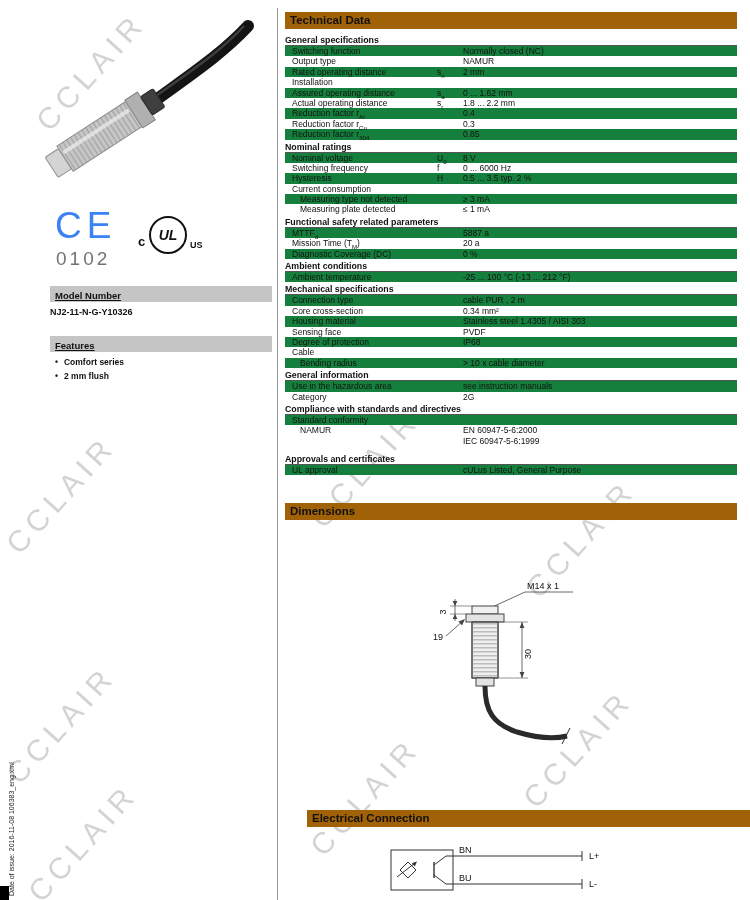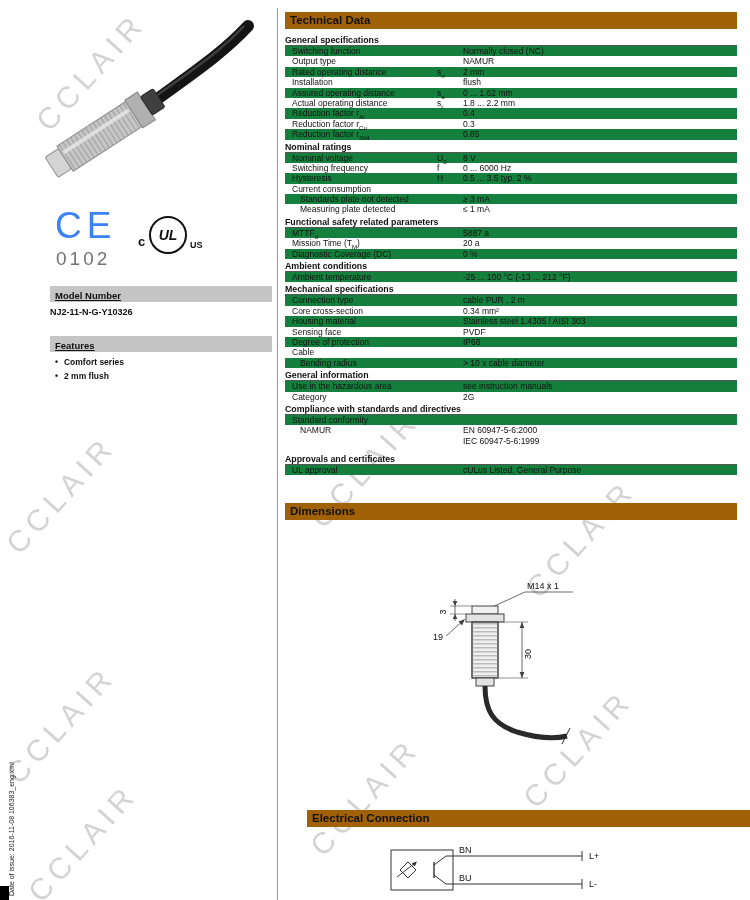--- a/index.html
+++ b/index.html
@@ -119,21 +119,20 @@
           <div class="tval">NAMUR</div>
         </div>
         <div class="trow shaded">
           <div class="tlabel">Rated operating distance</div>
           <div class="tsym">s<sub>n</sub></div>
           <div class="tval">2 mm</div>
         </div>
         <div class="trow">
           <div class="tlabel">Installation</div>
           <div class="tsym"></div>
-          <div class="tval">flush</div>
         </div>
         <div class="trow shaded">
           <div class="tlabel">Assured operating distance</div>
           <div class="tsym">s<sub>a</sub></div>
           <div class="tval">0 ... 1.62 mm</div>
         </div>
         <div class="trow">
           <div class="tlabel">Actual operating distance</div>
           <div class="tsym">s<sub>r</sub></div>
           <div class="tval">1.8 ... 2.2 mm</div>
@@ -168,21 +167,21 @@
           <div class="tlabel">Hysteresis</div>
           <div class="tsym">H</div>
           <div class="tval">0.5 ... 3.5 typ. 2  %</div>
         </div>
         <div class="trow">
           <div class="tlabel">Current consumption</div>
           <div class="tsym"></div>
           <div class="tval"></div>
         </div>
         <div class="trow shaded">
-          <div class="tlabel indent2">Standards plate not detected</div>
+          <div class="tlabel indent2">Measuring type not detected</div>
           <div class="tsym"></div>
           <div class="tval">≥ 3 mA</div>
         </div>
         <div class="trow">
           <div class="tlabel indent2">Measuring plate detected</div>
           <div class="tsym"></div>
           <div class="tval">≤ 1 mA</div>
         </div>
         <div class="sec-header">Functional safety related parameters</div>
         <div class="trow shaded">

